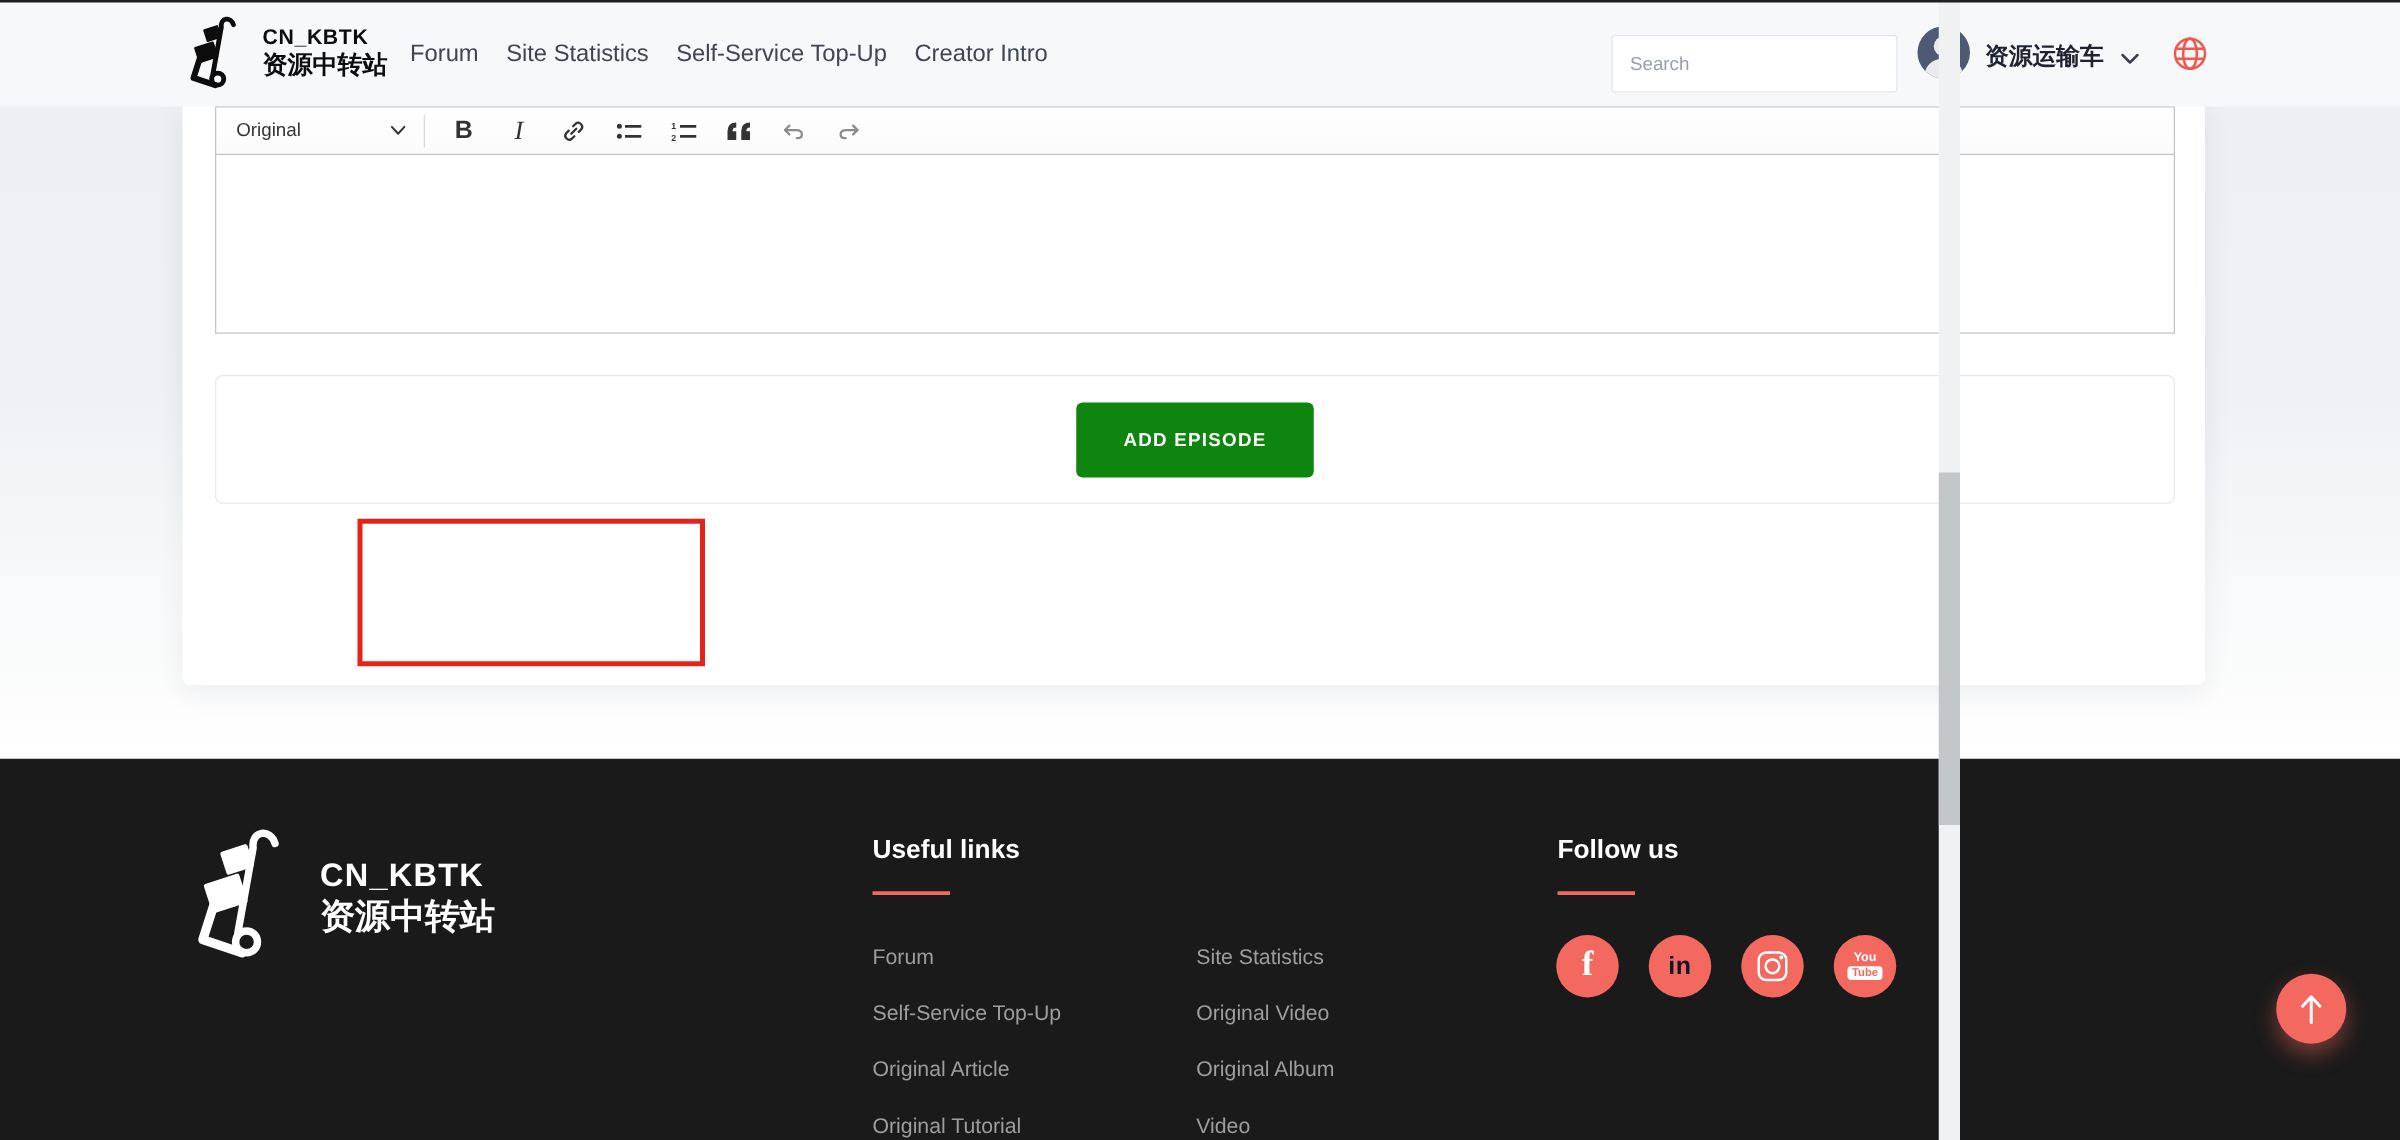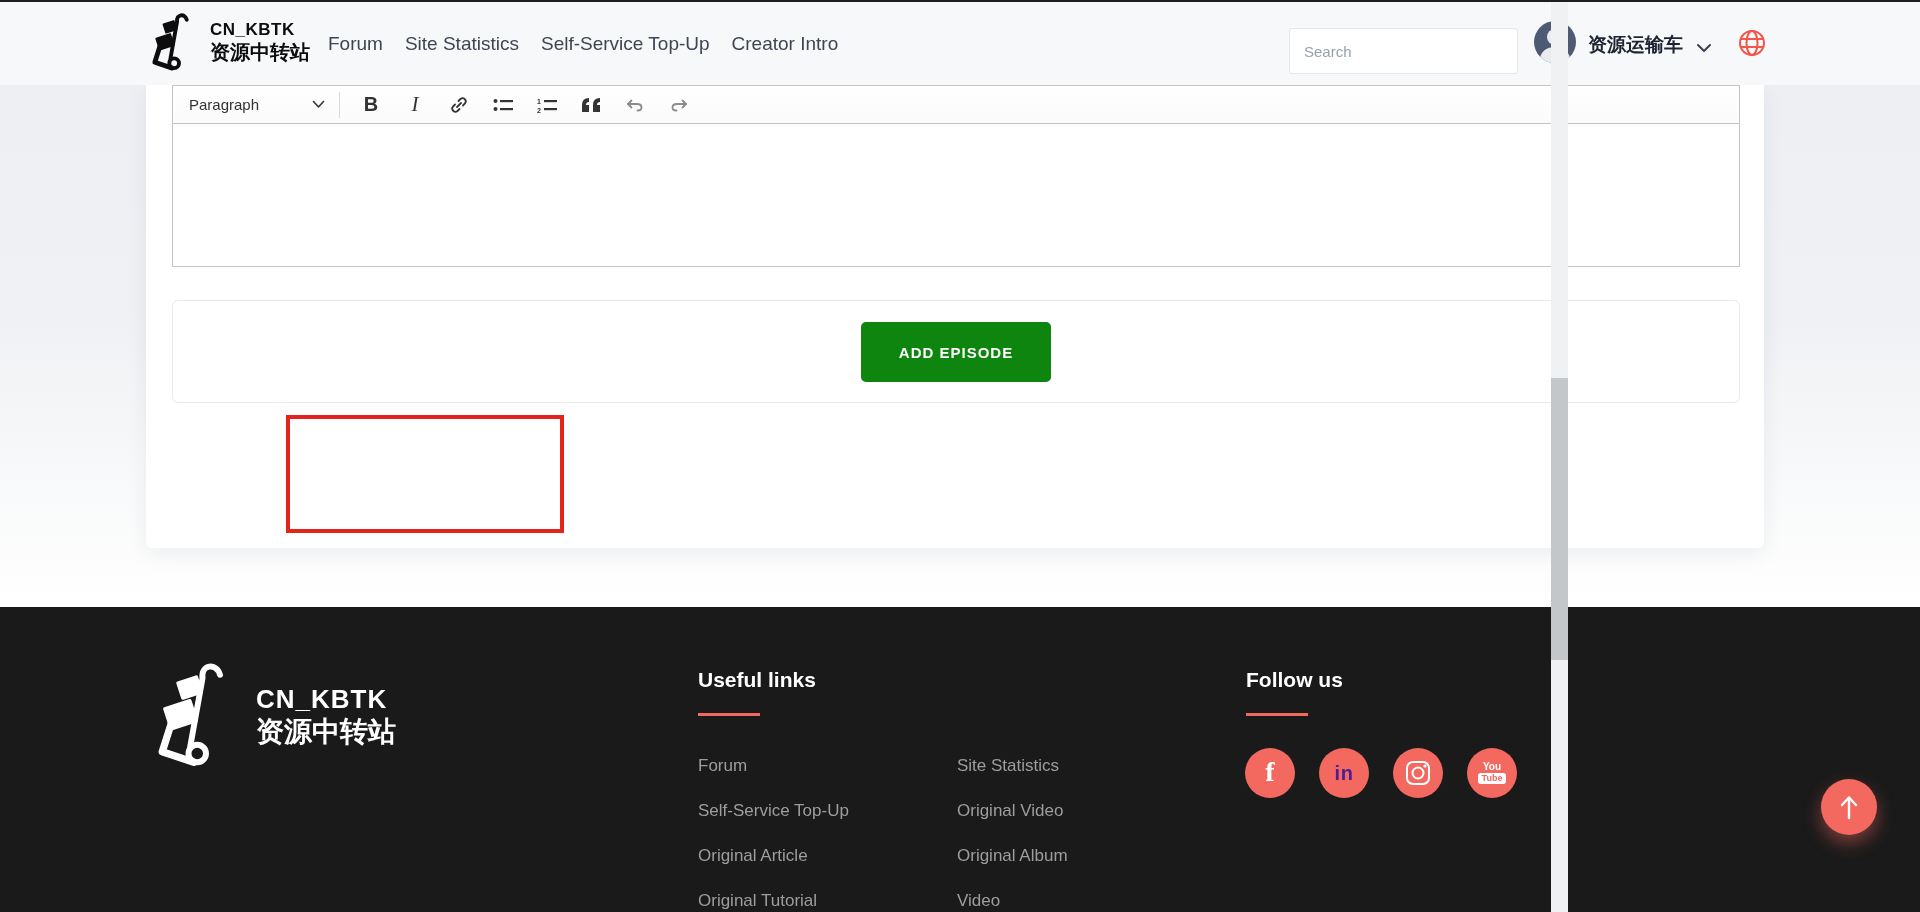--- a/index.html
+++ b/index.html
@@ -65,21 +65,21 @@
   .f-brand-text { margin-left:-6px; }
   .f-brand-l1 { font-size:26px; font-weight:800; letter-spacing:1px; line-height:30px; }
   .f-brand-l2 { font-size:28px; font-weight:900; line-height:36px; }
   .f-title { position:absolute; top:61px; font-size:21px; font-weight:bold; color:#fff; }
   .f-underline { position:absolute; top:106px; width:62px; height:3px; background:#f4695f; }
   .f-link { position:absolute; font-size:17px; color:#9d9d9d; cursor:pointer; white-space:nowrap; }
   .social { position:absolute; left:1245px; top:141px; display:flex; gap:24px; }
   .soc { width:50px; height:50px; border-radius:50%; background:#f4695f; display:flex; align-items:center;
          justify-content:center; cursor:pointer; position:relative; }
   .soc-f { font-family:"Liberation Serif", serif; font-weight:bold; font-size:28px; color:#fff; margin-top:-2px; }
-  .soc-in { font-weight:bold; font-size:20px; color:#4c1d95; letter-spacing:.5px; }
+  .soc-in { font-weight:bold; font-size:20px; color:#0f172a; letter-spacing:.5px; }
   .yt { display:flex; flex-direction:column; align-items:center; line-height:1; }
   .yt-you { font-size:10px; font-weight:bold; color:#fff; }
   .yt-tube { font-size:9px; font-weight:bold; color:#f4695f; background:#fff; border-radius:3px; padding:1px 4px; margin-top:1px; }
 
   .scrolltop { position:absolute; left:1821px; top:779px; width:56px; height:56px; border-radius:50%;
                background:#f4695f; display:flex; align-items:center; justify-content:center; cursor:pointer;
                box-shadow:0 8px 18px rgba(244,105,95,.45); z-index:20; }
 
   
   .scrollbar { position:absolute; right:0; top:0; width:17px; height:912px; background:#f0f1f3; z-index:25; }
@@ -137,21 +137,21 @@
       </svg>
     </span>
   </div>
 
   <div class="main">
     <div class="panel">
 
       <div class="editor">
         <div class="ed-toolbar">
           <div class="ed-dropdown">
-            <span class="ed-dropdown-label">Paragraph</span>
+            <span class="ed-dropdown-label">Original</span>
             <svg width="13" height="9" viewBox="0 0 13 9" fill="none">
               <path d="M1.5 1.5 L6.5 7 L11.5 1.5" stroke="#333" stroke-width="1.6" stroke-linecap="round" stroke-linejoin="round"></path>
             </svg>
           </div>
           <div class="ed-sep"></div>
 
           <div class="ed-btn">
             <span class="ed-bold">B</span>
           </div>
           <div class="ed-btn">

